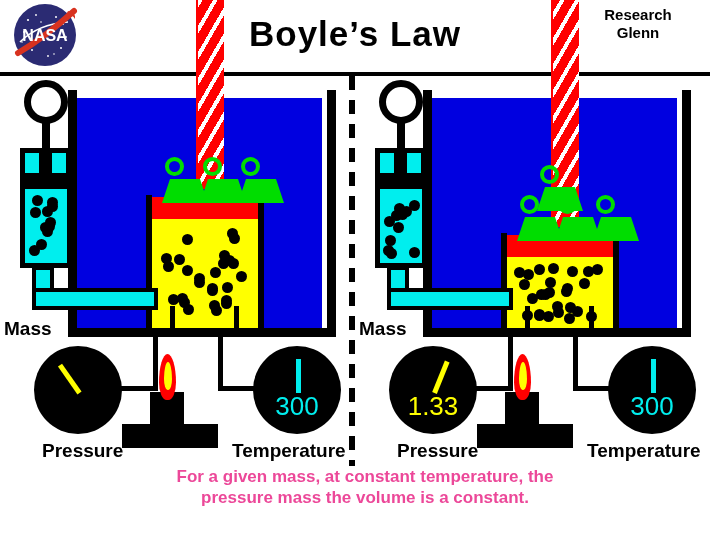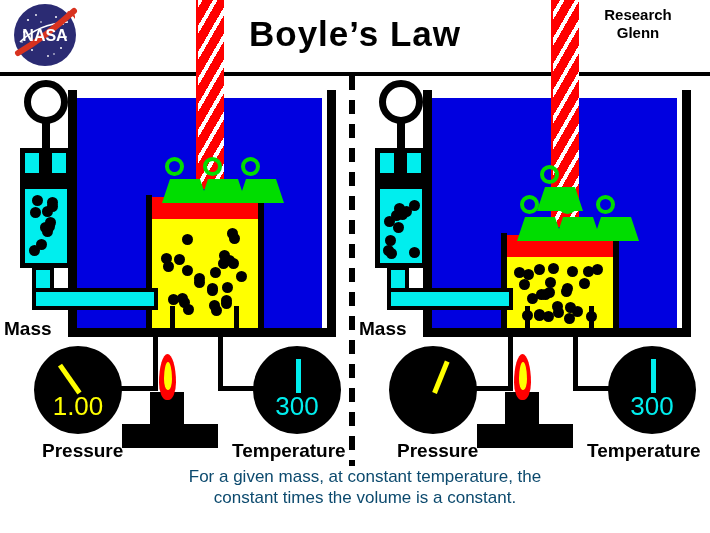--- a/index.html
+++ b/index.html
@@ -252,22 +252,22 @@
 
   
   #caption {
     position: absolute;
     left: 0; top: 466px;
     width: 710px;
     text-align: center;
   }
   .cap-line {
     font-size: 17px;
-    font-weight: normal;
-    color: #0c4a6e;
+    font-weight: bold;
+    color: #ec4899;
     line-height: 21px;
     margin-left: 20px;
   }
   .cap-eq {
     font-size: 17px;
     font-weight: bold;
     color: #ee0000;
     line-height: 21px;
   }
 </style>
@@ -406,21 +406,20 @@
       <div class="syr-dot" style="left: 47px; top: 121px;"></div>
       <div class="syr-dot" style="left: 42px; top: 130px;"></div>
       <div class="syr-dot" style="left: 47px; top: 125px;"></div>
       <div class="syr-dot" style="left: 44px; top: 145px;"></div>
       <div class="syr-dot" style="left: 32px; top: 119px;"></div>
       <div class="pipe-v" style="left: 32px; top: 190px; width: 22px; height: 36px;"></div>
       <div class="pipe-h" style="left: 32px; top: 212px; width: 126px; height: 22px;"></div>
       <div class="mass-label" style="left: 4px; top: 242px;">Mass</div>
       <div class="gauge" style="left: 34px; top: 270px;">
         <div class="needle" style="transform: rotate(-35deg);"></div>
-        <div class="gauge-value">1.00</div>
       </div>
       <div class="gauge-caption" style="left: 42px; top: 364px;">Pressure</div>
       <div class="gauge" style="left: 253px; top: 270px;">
         <div class="needle temp" style="transform: rotate(0deg);"></div>
         <div class="gauge-value temp">300</div>
       </div>
       <div class="gauge-caption" style="left: 232px; top: 364px;">Temperature</div>
       <div class="connector" style="left: 118px; top: 310px; width: 40px; height: 5px;"></div>
       <div class="connector" style="left: 153px; top: 261px; width: 5px; height: 53px;"></div>
       <div class="connector" style="left: 218px; top: 310px; width: 40px; height: 5px;"></div>
@@ -527,35 +526,36 @@
       <div class="syr-dot" style="left: 39px; top: 127px;"></div>
       <div class="syr-dot" style="left: 42px; top: 133px;"></div>
       <div class="syr-dot" style="left: 30px; top: 159px;"></div>
       <div class="syr-dot" style="left: 36px; top: 134px;"></div>
       <div class="syr-dot" style="left: 28px; top: 169px;"></div>
       <div class="pipe-v" style="left: 32px; top: 190px; width: 22px; height: 36px;"></div>
       <div class="pipe-h" style="left: 32px; top: 212px; width: 126px; height: 22px;"></div>
       <div class="mass-label" style="left: 4px; top: 242px;">Mass</div>
       <div class="gauge" style="left: 34px; top: 270px;">
         <div class="needle" style="transform: rotate(22deg);"></div>
+        <div class="gauge-value">1.33</div>
       </div>
       <div class="gauge-caption" style="left: 42px; top: 364px;">Pressure</div>
       <div class="gauge" style="left: 253px; top: 270px;">
         <div class="needle temp" style="transform: rotate(0deg);"></div>
         <div class="gauge-value temp">300</div>
       </div>
       <div class="gauge-caption" style="left: 232px; top: 364px;">Temperature</div>
       <div class="connector" style="left: 118px; top: 310px; width: 40px; height: 5px;"></div>
       <div class="connector" style="left: 153px; top: 261px; width: 5px; height: 53px;"></div>
       <div class="connector" style="left: 218px; top: 310px; width: 40px; height: 5px;"></div>
       <div class="connector" style="left: 218px; top: 261px; width: 5px; height: 53px;"></div>
       <div class="burner-base" style="left: 122px; top: 348px; width: 96px; height: 24px;"></div>
       <div class="burner-stem" style="left: 150px; top: 316px; width: 34px; height: 36px;"></div>
       <div class="flame-outer" style="left: 159px; top: 278px;"></div>
       <div class="flame-inner" style="left: 163.5px; top: 286px;"></div>
     </div>
 
   <div id="caption">
     <div class="cap-line">For a given mass, at constant temperature, the</div>
-    <div class="cap-line">constant times  the volume is  a constant.</div>
+    <div class="cap-line">pressure mass  the volume is  a constant.</div>
   </div>
 
 </div>
 
 </body></html>

